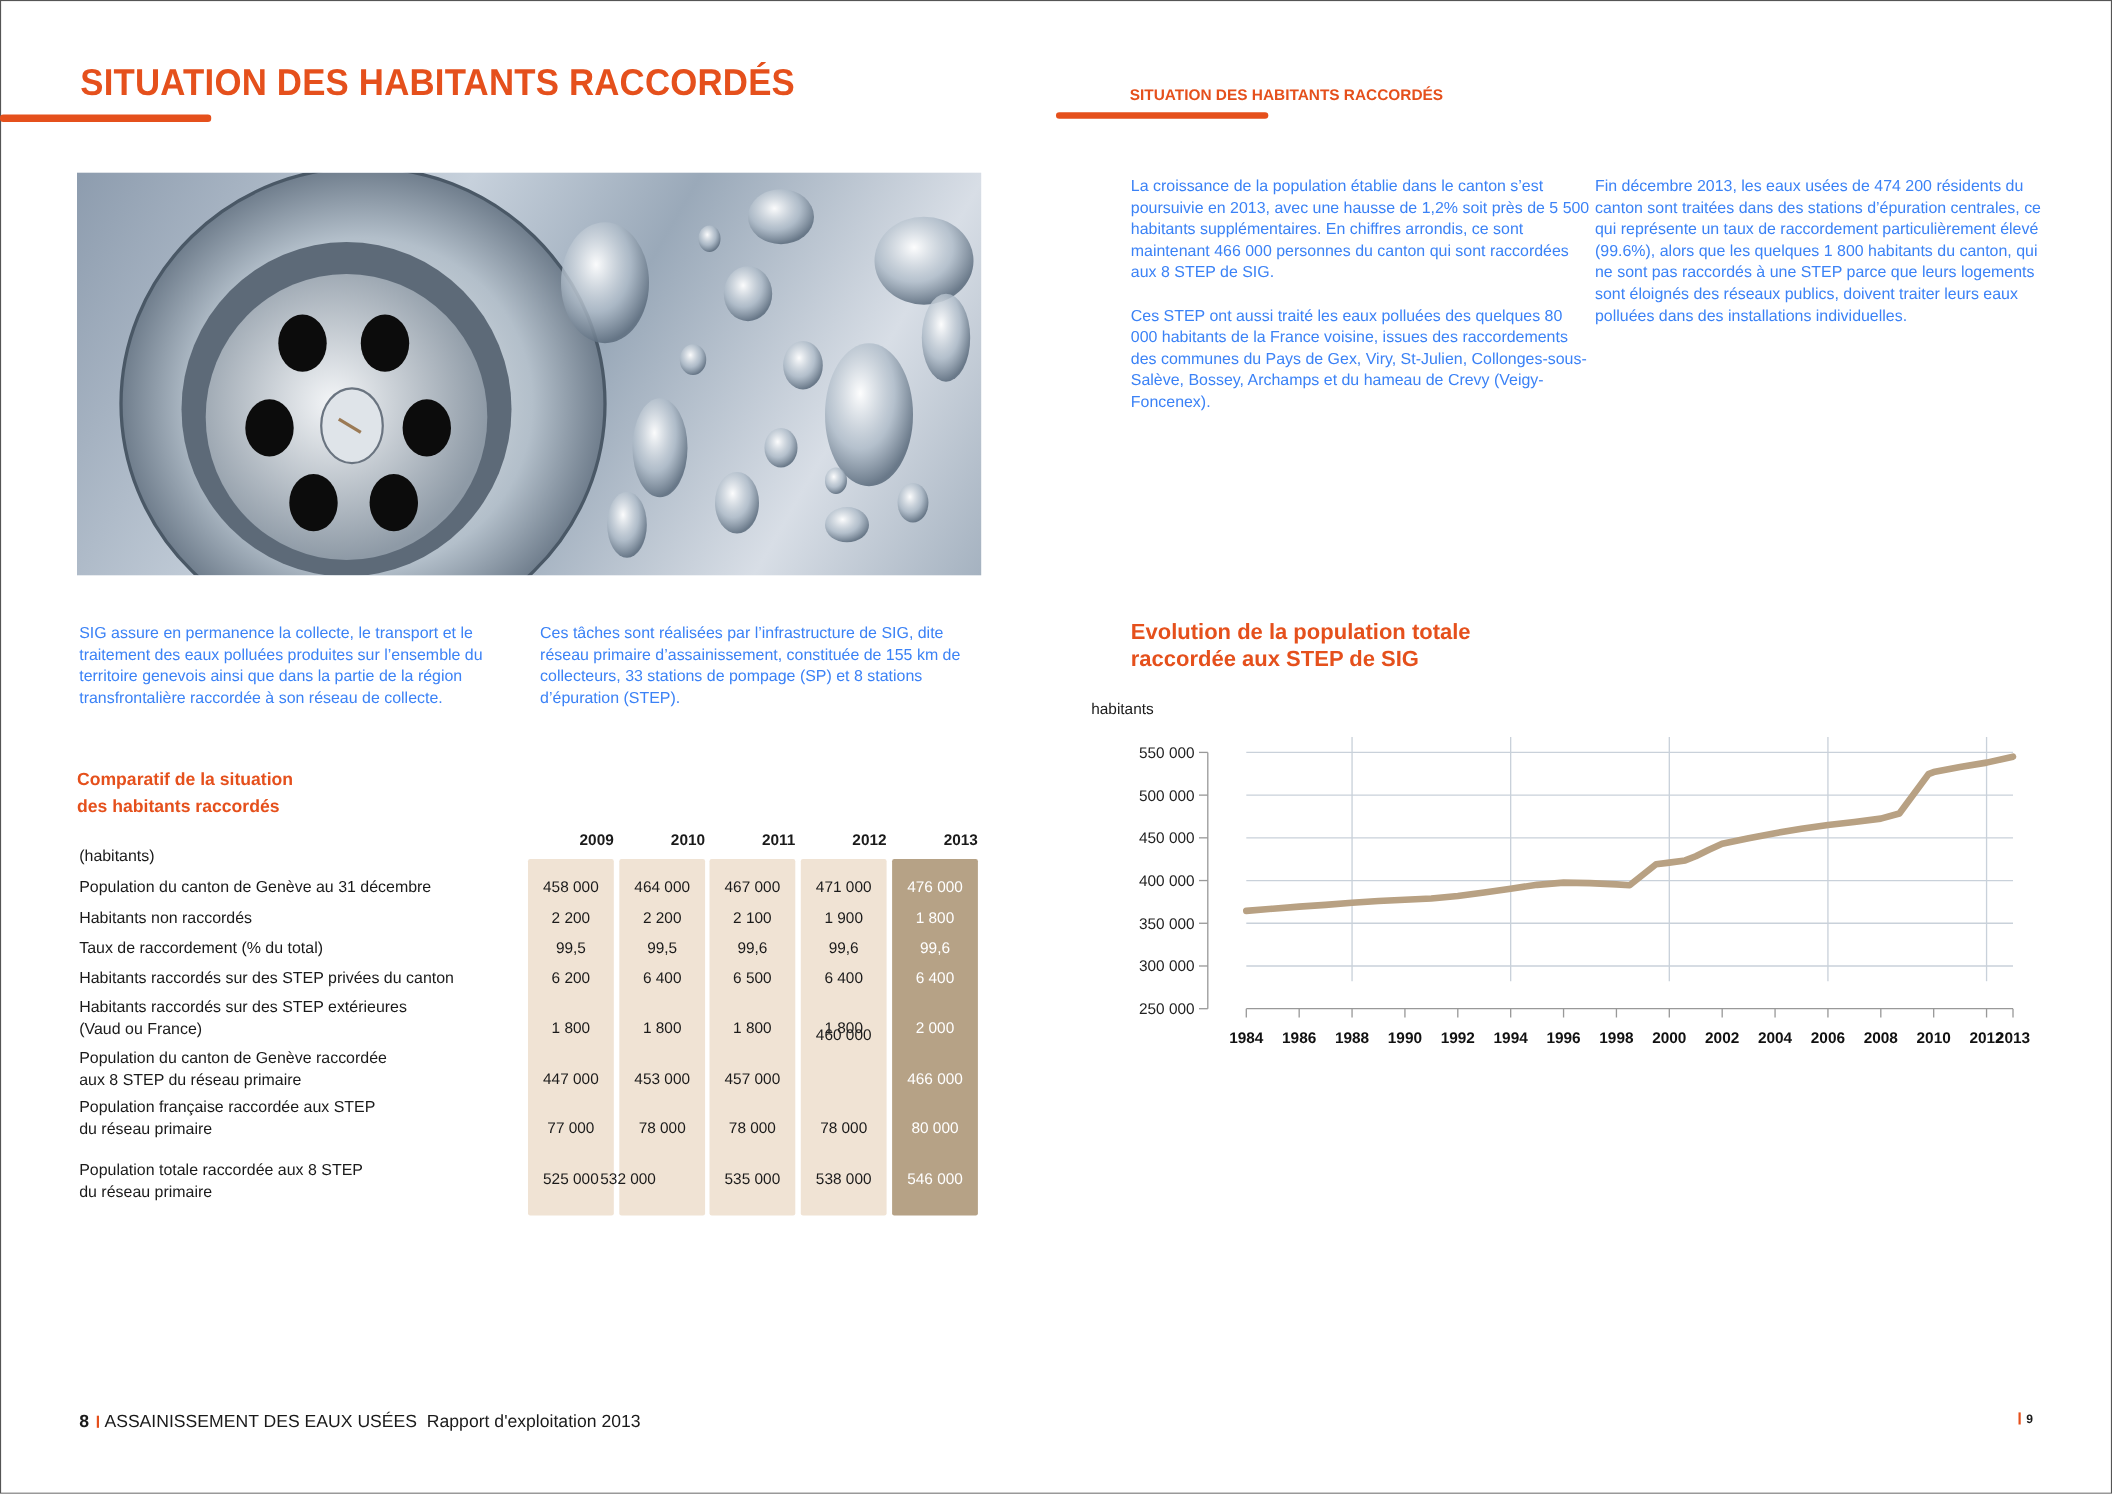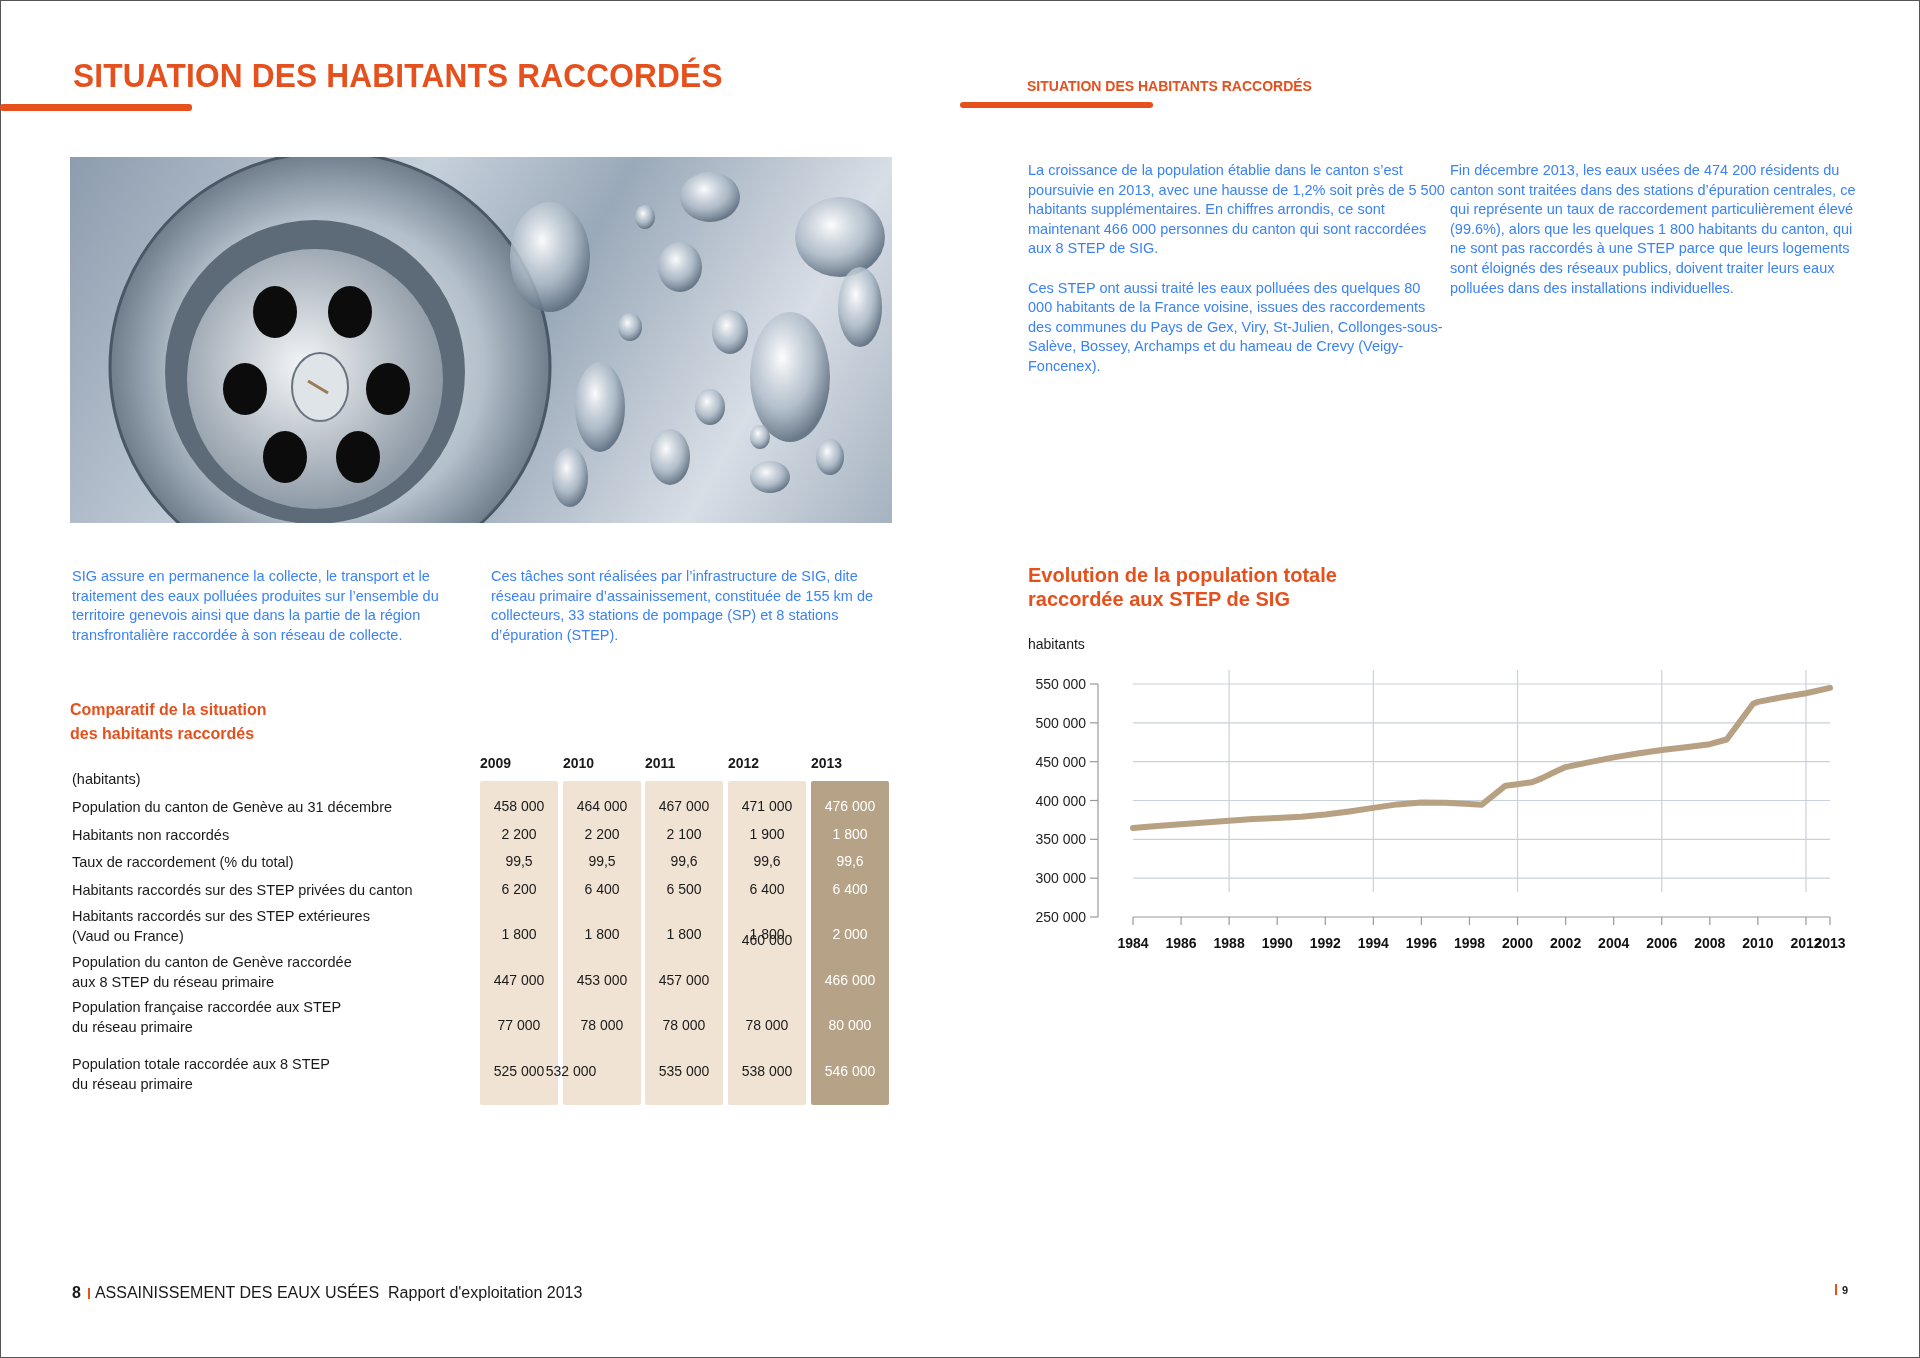--- a/index.html
+++ b/index.html
@@ -26,32 +26,32 @@
   }
 
   .para { position: absolute; font-size: 14.5px; line-height: 19.6px; color: #3b82f6; }
   .para p { margin: 0 0 19.6px 0; }
 
   .h-section { position: absolute; font-size: 16px; font-weight: bold; color: #e5501c; line-height: 24px; }
 
   
   .col-bg { position: absolute; top: 781px; height: 324px; width: 78px; background: #f0e3d4; border-radius: 2px; }
   .col-bg.dark { background: #b6a286; }
-  .yr { position: absolute; top: 755px; width: 78px; text-align: left; font-size: 14px; font-weight: bold; }
+  .yr { position: absolute; top: 755px; width: 78px; text-align: right; font-size: 14px; font-weight: bold; }
   .row-label { position: absolute; left: 72px; font-size: 14.5px; line-height: 19.5px; }
   .cell { position: absolute; width: 78px; text-align: center; font-size: 14px; }
   .cell.dark { color: #fff; }
 
   .footer-l { position: absolute; left: 72px; top: 1284px; font-size: 16px; }
   .footer-l b { margin-right: 4px; }
   .bar { display: inline-block; width: 2px; height: 11px; background: #e5501c; vertical-align: -1px; margin: 0 5px 0 3px; }
   .footer-r { position: absolute; left: 1832px; top: 1284px; font-size: 11px; font-weight: bold; }
 
   .chart-title { position: absolute; left: 1028px; top: 563px; font-size: 20px; font-weight: bold; color: #e5501c; line-height: 24px; }
-  .chart-unit { position: absolute; left: 1028px; top: 636px; font-size: 14px; }
+  .chart-unit { position: absolute; left: 992px; top: 636px; font-size: 14px; }
   svg.chart { position: absolute; left: 0; top: 0; width: 1920px; height: 1358px; pointer-events: none; }
   svg.chart text { font-family: "Liberation Sans", sans-serif; }
 </style>
 </head>
 <body>
 
 <div class="frame"></div>
 
 <div class="title-main">SITUATION DES HABITANTS RACCORDÉS</div>
 <div class="brush" style="left:0;top:104px;width:192px;"></div>

